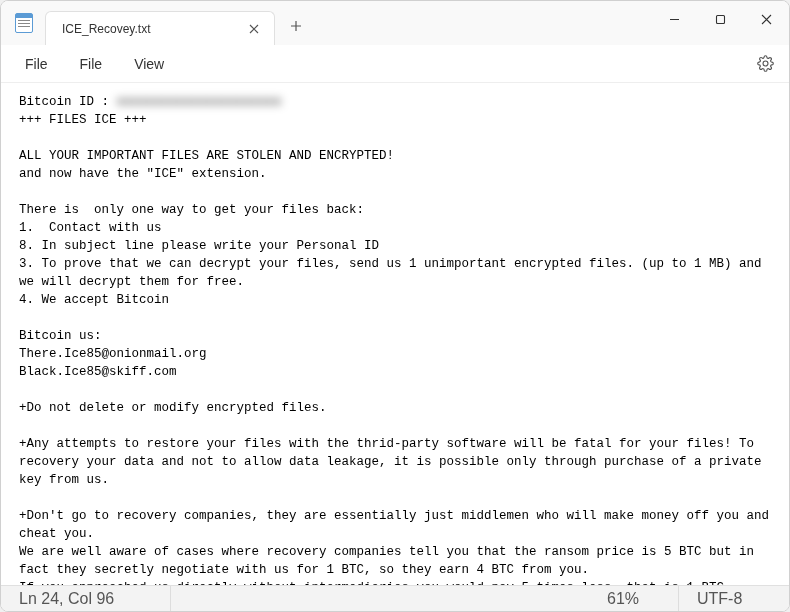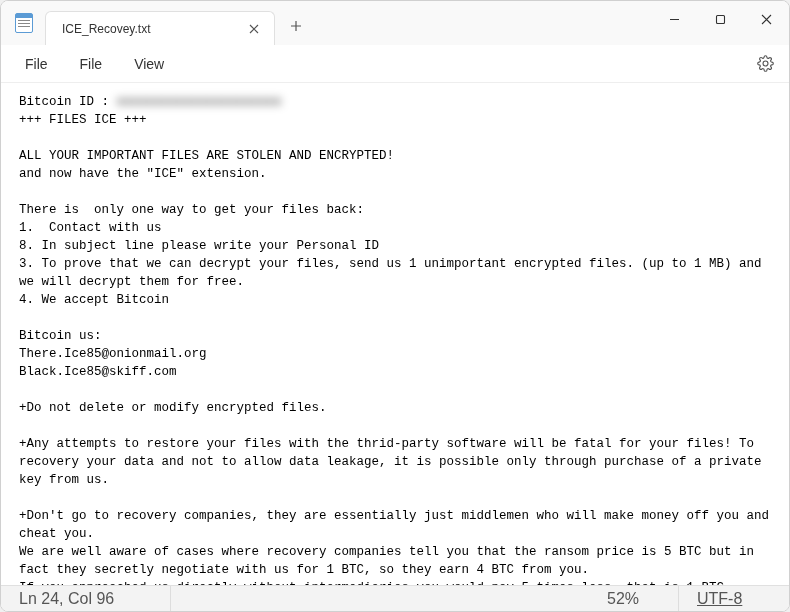--- a/index.html
+++ b/index.html
@@ -132,21 +132,21 @@
       font-size: 16px;
       color: #555;
     }
     .status-cell {
       padding: 0 18px;
       border-right: 1px solid #ddd;
       height: 100%;
       display: flex;
       align-items: center;
     }
-    .status-cell:last-child { border-right: none; text-decoration: underline; }
+    .status-cell:last-child { border-right: none; }
     .status-spacer { flex: 1; }
     svg { display: block; }
   </style>
 </head>
 <body>
 
 <div class="window">
 
   <div class="titlebar">
     <div class="app-icon"></div>
@@ -214,17 +214,17 @@
 
 <span>+Any attempts to restore your files with the thrid-party software will be fatal for your files! To recovery your data and not to allow data leakage, it is possible only through purchase of a private key from us.</span>
 
 <span>+Don't go to recovery companies, they are essentially just middlemen who will make money off you and cheat you.</span>
 <span>We are well aware of cases where recovery companies tell you that the ransom price is 5 BTC but in fact they secretly negotiate with us for 1 BTC, so they earn 4 BTC from you.</span>
 <span>If you approached us directly without intermediaries you would pay 5 times less, that is 1 BTC.</span></div>
 
   <div class="statusbar">
     <div class="status-cell" style="min-width:170px">Ln 24, Col 96</div>
     <div class="status-spacer"></div>
-    <div class="status-cell" style="min-width:90px">52%</div>
+    <div class="status-cell" style="min-width:90px">61%</div>
     <div class="status-cell" style="min-width:110px">UTF-8</div>
   </div>
 
 </div>
 
 </body></html>

